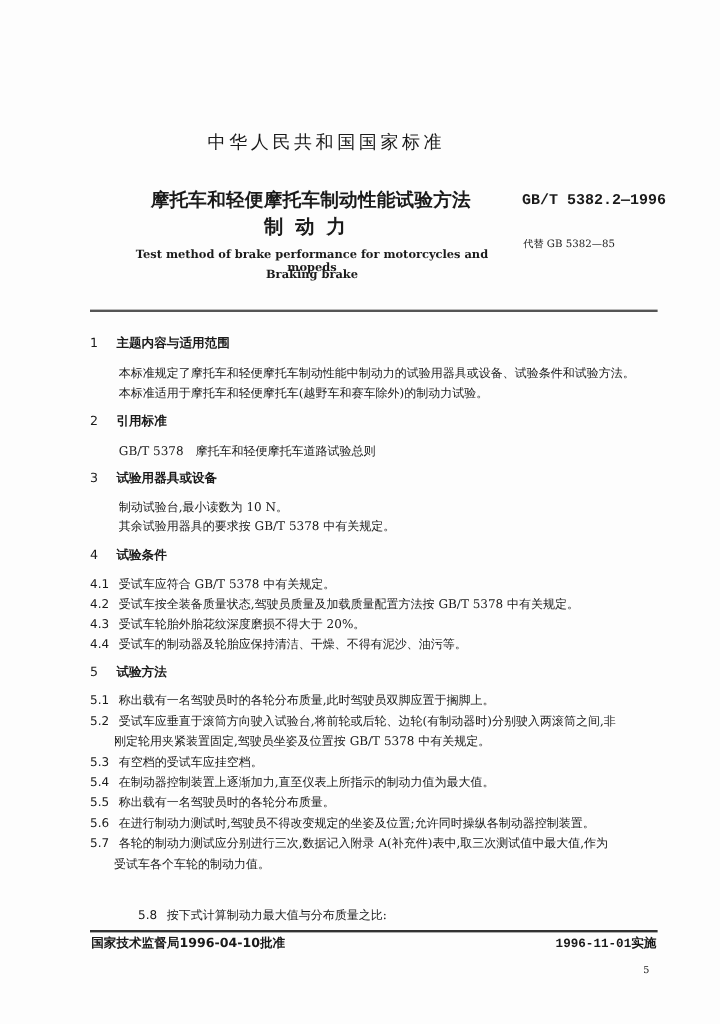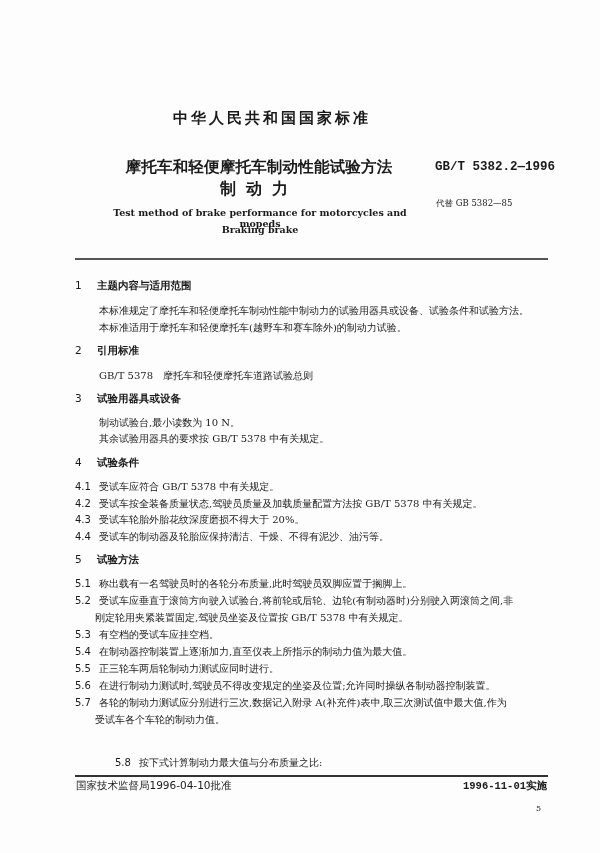--- a/index.html
+++ b/index.html
@@ -3,21 +3,21 @@
 <meta charset="utf-8">
 <style>
   html, body { margin: 0; padding: 0; }
   body {
     width: 600px; height: 853px; background: #fdfdfd; position: relative;
     font-family: "DejaVu Serif", "Liberation Serif", serif; color: #1a1a1a; overflow: hidden;
   }
   .abs { position: absolute; }
   .nat-std {
     top: 109px; left: 0; width: 544px; text-align: center;
-    font-family: "DejaVu Sans", sans-serif; font-weight: bold; font-size: 15px; letter-spacing: 3px;
+    font-family: "DejaVu Sans", sans-serif; font-weight: normal; font-size: 15px; letter-spacing: 3px;
   }
   .title-main {
     top: 157px; left: 114px; width: 290px; text-align: center;
     font-family: "DejaVu Sans", sans-serif; font-weight: bold; font-size: 15.5px; letter-spacing: 0.2px;
   }
   .title-sub {
     top: 179px; left: 114px; width: 290px; text-align: center;
     font-family: "DejaVu Sans", sans-serif; font-weight: bold; font-size: 16px; letter-spacing: 10px;
   }
   .std-no {
@@ -29,21 +29,21 @@
   .rule { height: 2px; background: #555; left: 75px; width: 473px; }
   .rule.top { top: 258px; }
   .rule.bottom { top: 775px; background: #333; height: 1.5px; }
   .h { font-family: "DejaVu Sans", sans-serif; font-weight: bold; font-size: 10.5px; }
   .h .num { display: inline-block; width: 22px; font-weight: normal; }
   .p { font-size: 10px; left: 99px; }
   .item { font-size: 10px; left: 75px; }
   .item .num { display: inline-block; width: 24px; font-family: "DejaVu Sans", sans-serif; }
   .cont { font-size: 10px; left: 75px; margin-left: 20px; }
   .footer-left {
-    top: 779px; left: 76px; font-family: "DejaVu Sans", sans-serif; font-weight: normal; font-size: 10.5px;
+    top: 779px; left: 76px; font-family: "DejaVu Sans", sans-serif; font-weight: bold; font-size: 10.5px;
   }
   .footer-right {
     top: 779px; right: 53px; font-family: Liberation Mono, monospace; font-weight: bold; font-size: 10.5px;
   }
   .page-no { top: 804px; left: 536px; font-size: 8px; }
 </style>
 </head>
 <body>
 
 <div class="abs nat-std">中华人民共和国国家标准</div>
@@ -82,21 +82,21 @@
 <div class="abs item" style="top:530px;"><span class="num">4.4</span><span>受试车的制动器及轮胎应保持清洁、干燥、不得有泥沙、油污等。</span></div>
 
 <div class="abs h" style="top:553px;left:75px;">
   <span class="num">5</span><span>试验方法</span>
 </div>
 <div class="abs item" style="top:577px;"><span class="num">5.1</span><span>称出载有一名驾驶员时的各轮分布质量,此时驾驶员双脚应置于搁脚上。</span></div>
 <div class="abs item" style="top:594px;"><span class="num">5.2</span><span>受试车应垂直于滚筒方向驶入试验台,将前轮或后轮、边轮(有制动器时)分别驶入两滚筒之间,非</span></div>
 <div class="abs cont" style="top:611px;">刚定轮用夹紧装置固定,驾驶员坐姿及位置按 GB/T 5378 中有关规定。</div>
 <div class="abs item" style="top:628px;"><span class="num">5.3</span><span>有空档的受试车应挂空档。</span></div>
 <div class="abs item" style="top:645px;"><span class="num">5.4</span><span>在制动器控制装置上逐渐加力,直至仪表上所指示的制动力值为最大值。</span></div>
-<div class="abs item" style="top:662px;"><span class="num">5.5</span><span>正三轮车两后轮制动力测试应同时进行。</span></div>
+<div class="abs item" style="top:662px;"><span class="num">5.5</span><span>称出载有一名驾驶员时的各轮分布质量。</span></div>
 <div class="abs item" style="top:679px;"><span class="num">5.6</span><span>在进行制动力测试时,驾驶员不得改变规定的坐姿及位置;允许同时操纵各制动器控制装置。</span></div>
 <div class="abs item" style="top:696px;"><span class="num">5.7</span><span>各轮的制动力测试应分别进行三次,数据记入附录 A(补充件)表中,取三次测试值中最大值,作为</span></div>
 <div class="abs cont" style="top:713px;">受试车各个车轮的制动力值。</div>
 <div class="abs item" style="top:756px;margin-left:40px;"><span class="num">5.8</span><span>按下式计算制动力最大值与分布质量之比:</span></div>
 
 <div class="abs rule bottom"></div>
 <div class="abs footer-left">国家技术监督局1996-04-10批准</div>
 <div class="abs footer-right">1996-11-01实施</div>
 <div class="abs page-no">5</div>
 

